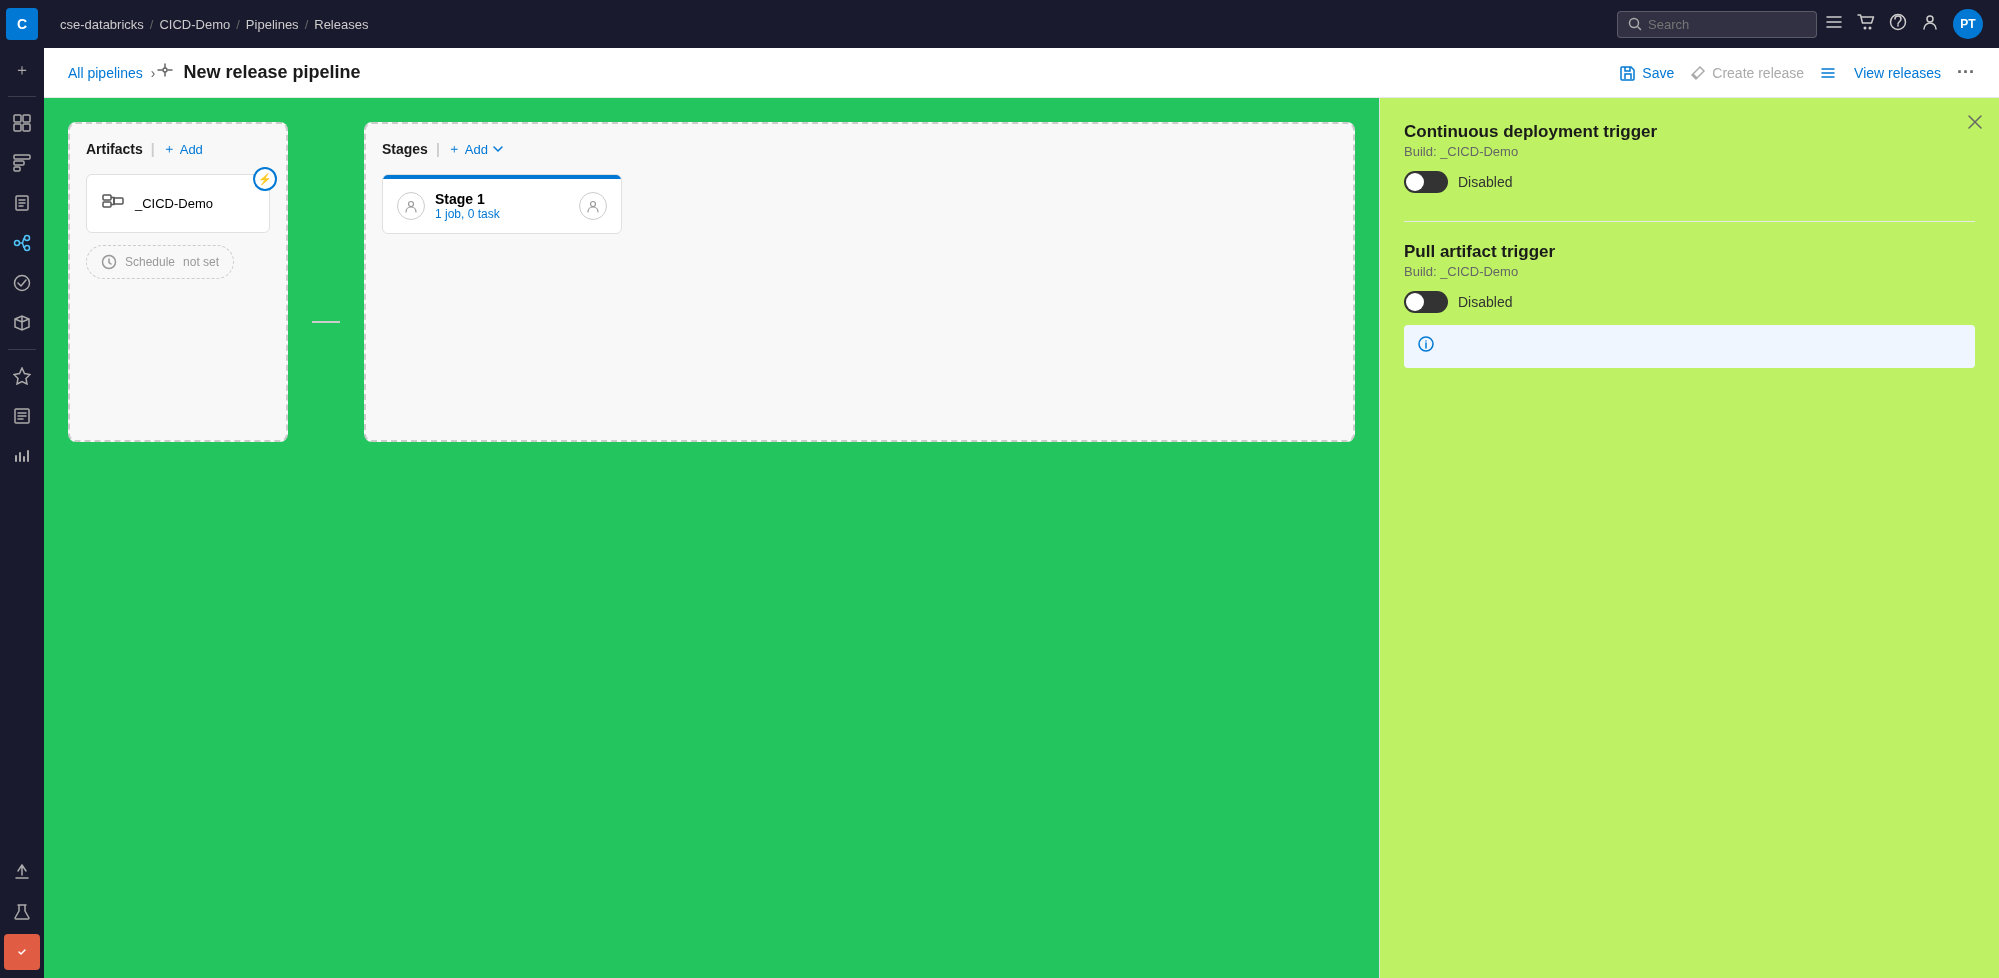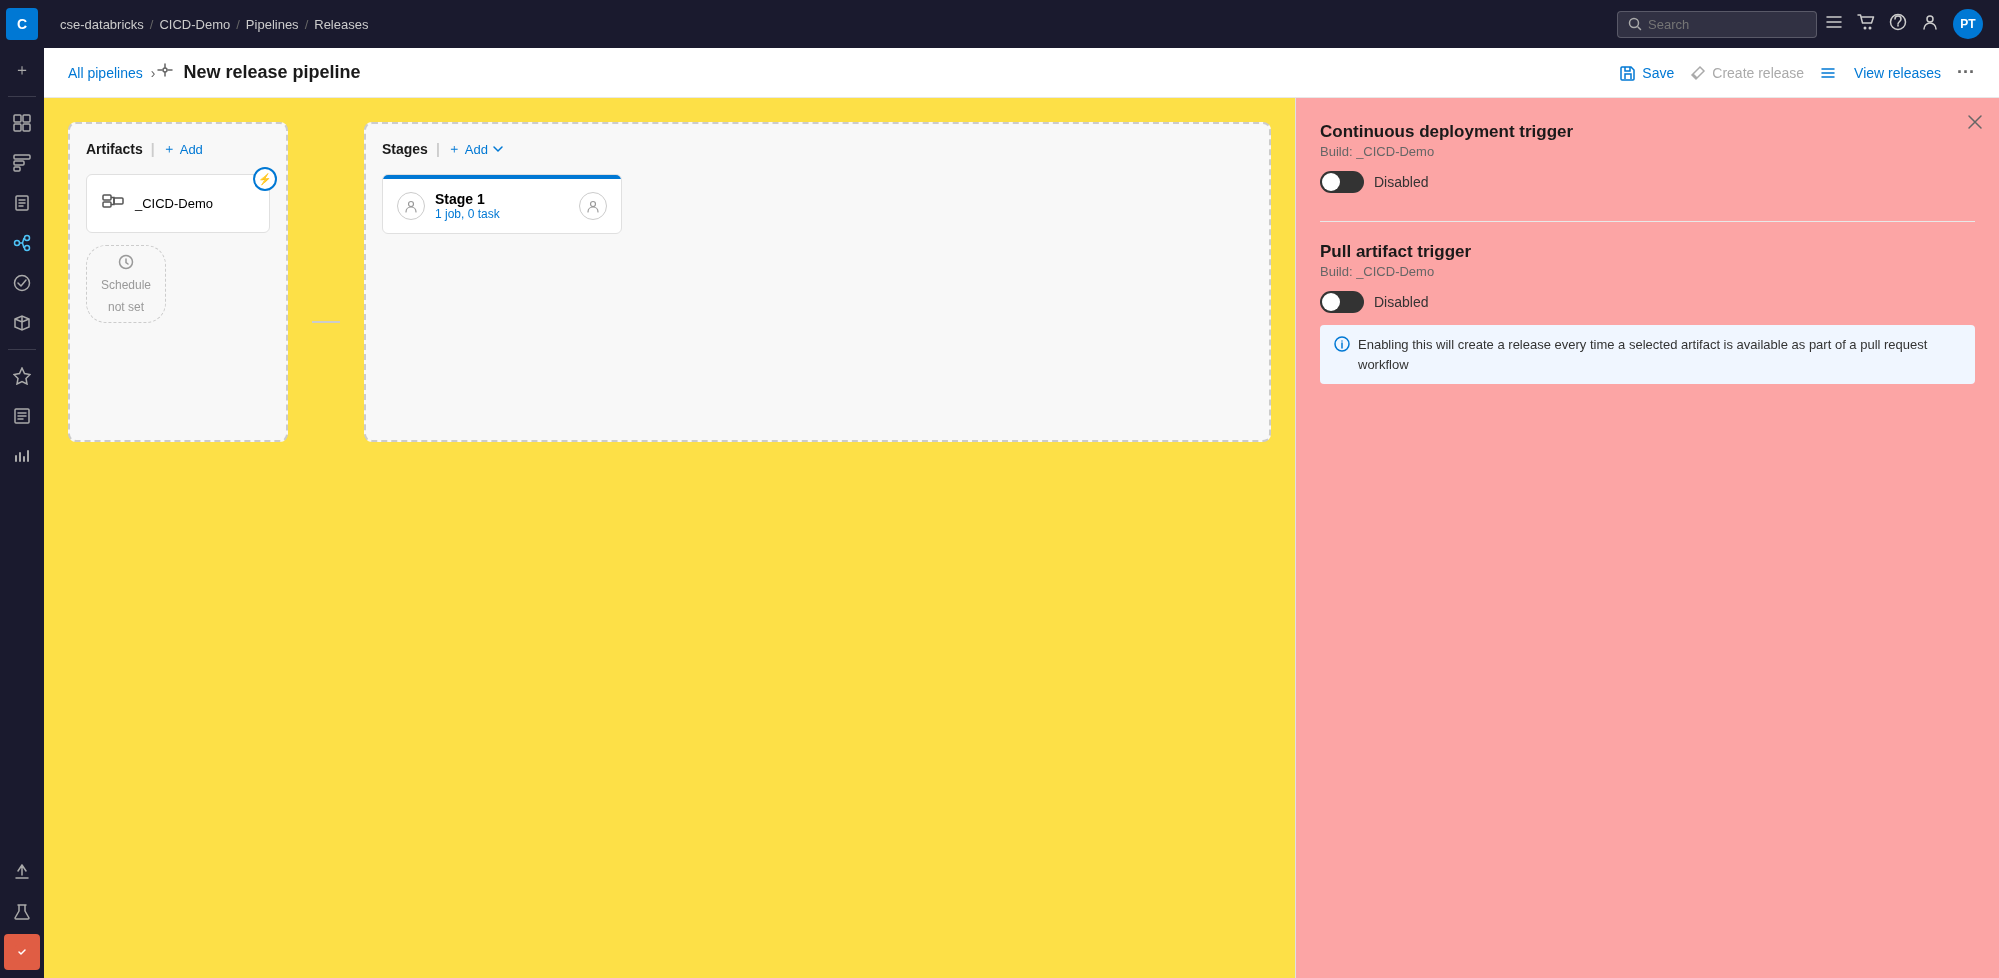--- a/index.html
+++ b/index.html
@@ -123,21 +123,21 @@
     
     .content-area {
       flex: 1;
       display: flex;
       overflow: hidden;
     }
 
     
     .pipeline-canvas {
       flex: 1;
-      background: #fde047;
+      background: #22c55e;
       padding: 24px;
       overflow: auto;
       position: relative;
     }
 
     .pipeline-row {
       display: flex;
       gap: 24px;
     }
 
@@ -192,21 +192,20 @@
     .schedule-card {
       background: transparent;
       border: 1px dashed #ccc;
       border-radius: 20px;
       padding: 8px 14px;
       display: flex; align-items: center; gap: 8px;
       color: #999; font-size: 12px;
       margin-top: 12px;
       cursor: pointer;
       width: fit-content;
-      flex-direction: column;
     }
 
     
     .stages-box {
       border: 2px dashed #ccc;
       border-radius: 8px;
       flex: 1;
       min-height: 320px;
       padding: 16px;
       background: #f8f8f8;
@@ -234,22 +233,22 @@
     .stage-meta { font-size: 12px; color: #0078d4; }
     .stage-user-right {
       width: 28px; height: 28px; border-radius: 50%;
       border: 1px solid #ccc;
       display: flex; align-items: center; justify-content: center;
       color: #999; font-size: 13px; cursor: pointer;
     }
 
     
     .right-panel {
-      width: 704px;
-      background: #fca5a5;
+      width: 620px;
+      background: #bef264;
       border-left: 1px solid #e0e0e0;
       padding: 24px;
       overflow-y: auto;
       flex-shrink: 0;
       position: relative;
     }
     .panel-close {
       position: absolute; top: 16px; right: 16px;
       cursor: pointer; color: #666; font-size: 16px;
     }
@@ -573,18 +572,17 @@
           <span class="toggle-label">Disabled</span>
         </div>
         <div class="info-box">
           <span class="info-icon">
             <svg width="16" height="16" viewBox="0 0 16 16" fill="none">
                 <circle cx="8" cy="8" r="7" stroke="#0078d4" stroke-width="1.5"></circle>
                 <path d="M8 7v5" stroke="#0078d4" stroke-width="1.5" stroke-linecap="round"></path>
                 <circle cx="8" cy="5" r="0.75" fill="#0078d4"></circle>
               </svg>
           </span>
-          <span>Enabling this will create a release every time a selected artifact is available as part of a pull request workflow</span>
         </div>
       </div>
     </div>
   </div>
 </div>
 
 </body></html>

